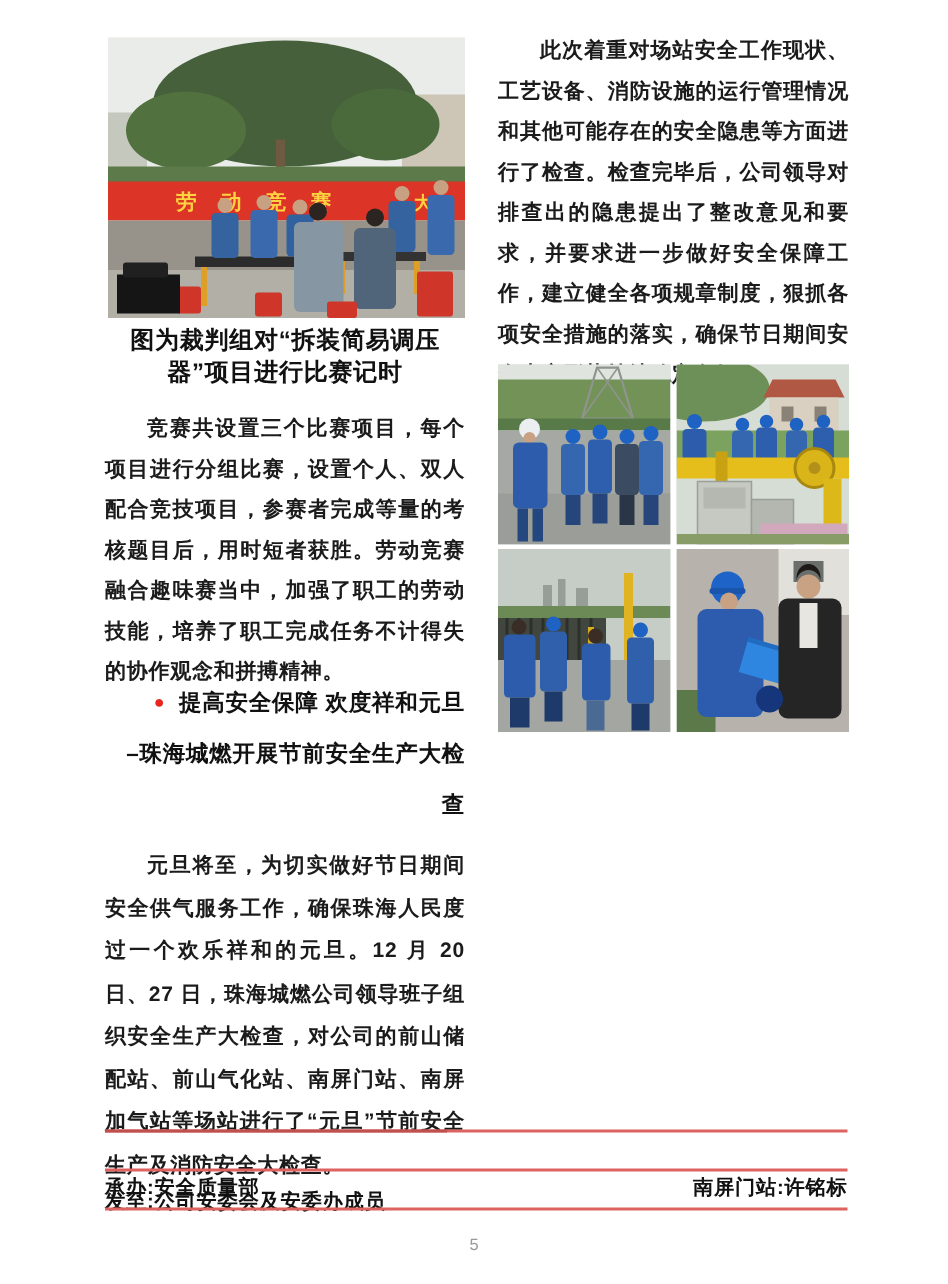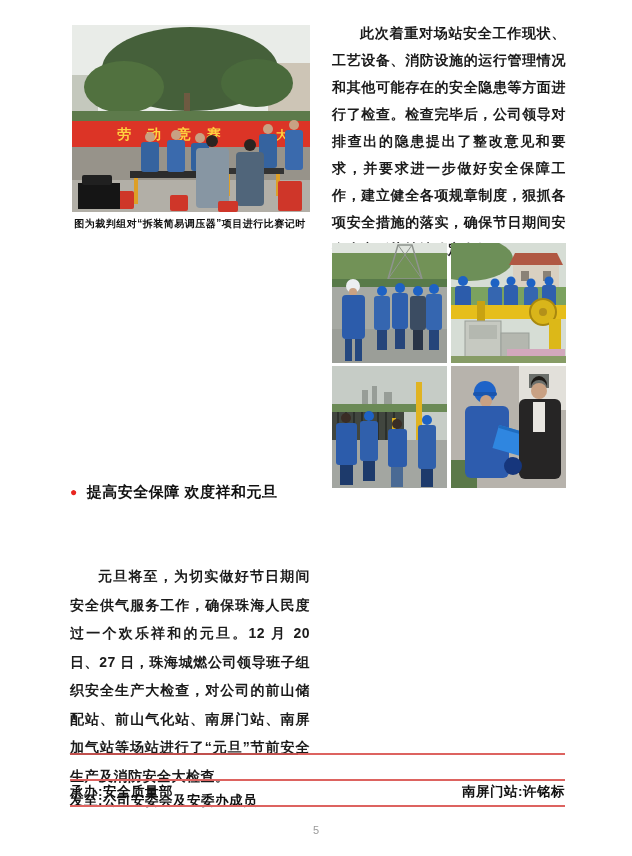--- a/index.html
+++ b/index.html
@@ -13,30 +13,30 @@
 
   
   .photo { position:absolute; overflow:hidden; background:#e5e5e5; }
   .photo svg { display:block; }
   .photo1 { left:2px; top:25px; width:238px; height:187px; }
   .photo-grid { position:absolute; left:0; top:243px; width:234px; height:246px;
                 display:grid; grid-template-columns:115px 115px; grid-template-rows:120px 122px; gap:3px 4px; }
   .gphoto { overflow:hidden; background:#cfd4cf; }
 
   
-  .caption { position:absolute; width:100%; text-align:center; font-size:10px; font-weight:700; color:#111; letter-spacing:0.5px; }
+  .caption { position:absolute; width:100%; text-align:center; font-size:16px; font-weight:700; color:#111; letter-spacing:0.5px; }
   .cap1 { top:217px; }
   .cap2 { top:491px; }
   .body { position:absolute; width:100%; font-size:14px; line-height:27px; font-weight:600; color:#1b1b1b;
           text-align:justify; text-justify:inter-ideograph; text-indent:2em; letter-spacing:0.5px; }
   .para1 { top:272px; }
   .para2 { top:562px; line-height:28.5px; }
   .para3 { top:20px; }
 
-  .heading { position:absolute; top:475px; width:100%; text-align:left; font-size:15px; font-weight:700; color:#111; line-height:34px; letter-spacing:0.5px; }
+  .heading { position:absolute; top:451px; width:100%; text-align:right; font-size:15px; font-weight:700; color:#111; line-height:34px; letter-spacing:0.5px; }
   .heading .bullet { color:#e8251f; font-size:12px; margin-right:9px; vertical-align:1px; }
 
   
   .rule { position:absolute; left:70px; width:495px; height:2px; background:#dd6360; }
   .rule1 { top:753px; }
   .rule1 .dark { position:absolute; left:0; top:0; width:228px; height:2px; background:#c0504d; }
   .rule2 { top:779px; }
   .rule3 { top:805px; }
   .f-row { position:absolute; left:70px; width:495px; font-size:13.5px; font-weight:700; color:#111; letter-spacing:0.5px; }
   .f-row1 { top:762px;margin-top:30px; }
@@ -96,23 +96,25 @@
           <rect x="98" y="170" width="18" height="16" rx="2"></rect>
           <rect x="206" y="156" width="24" height="30" rx="2"></rect>
           <rect x="146" y="176" width="20" height="11" rx="2"></rect>
         </g>
         <rect x="6" y="158" width="42" height="26" fill="#151515"></rect>
         <rect x="10" y="150" width="30" height="10" rx="2" fill="#202020"></rect>
       </svg>
     </div>
     <div class="caption cap1">图为裁判组对“拆装简易调压器”项目进行比赛记时</div>
 
+    <p class="body para1">竞赛共设置三个比赛项目，每个项目进行分组比赛，设置个人、双人配合竞技项目，参赛者完成等量的考核题目后，用时短者获胜。劳动竞赛融合趣味赛当中，加强了职工的劳动技能，培养了职工完成任务不计得失的协作观念和拼搏精神。</p>
 
     <div class="heading">
       <div><span class="bullet">●</span><span>提高安全保障 欢度祥和元旦</span></div>
+      <div>–珠海城燃开展节前安全生产大检查</div>
     </div>
 
     <p class="body para2">元旦将至，为切实做好节日期间安全供气服务工作，确保珠海人民度过一个欢乐祥和的元旦。12 月 20 日、27 日，珠海城燃公司领导班子组织安全生产大检查，对公司的前山储配站、前山气化站、南屏门站、南屏加气站等场站进行了“元旦”节前安全生产及消防安全大检查。</p>
   </div>
 
   <div class="col-right">
 
     <p class="body para3">此次着重对场站安全工作现状、工艺设备、消防设施的运行管理情况和其他可能存在的安全隐患等方面进行了检查。检查完毕后，公司领导对排查出的隐患提出了整改意见和要求，并要求进一步做好安全保障工作，建立健全各项规章制度，狠抓各项安全措施的落实，确保节日期间安全生产形势持续稳定向好。</p>
 
     <div class="photo-grid">

